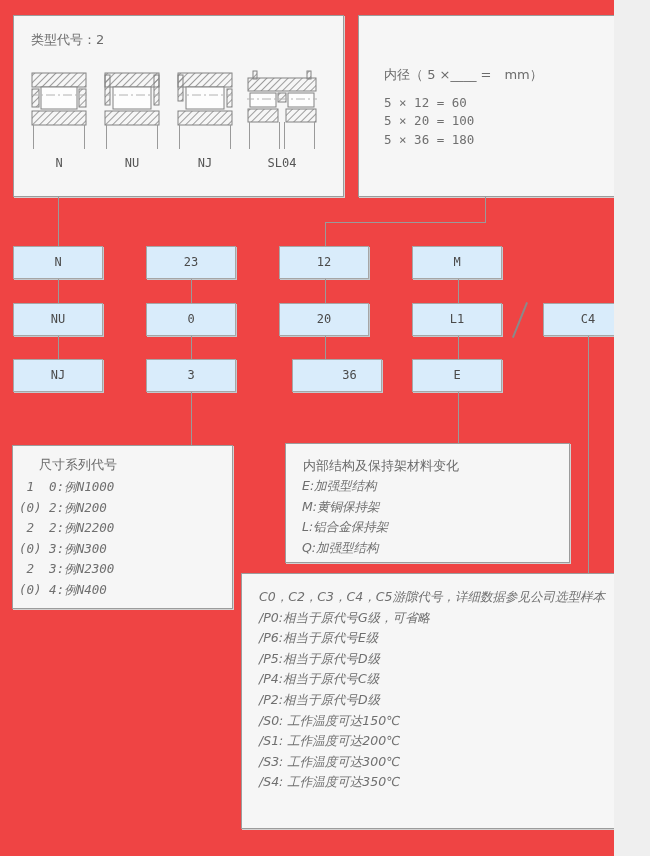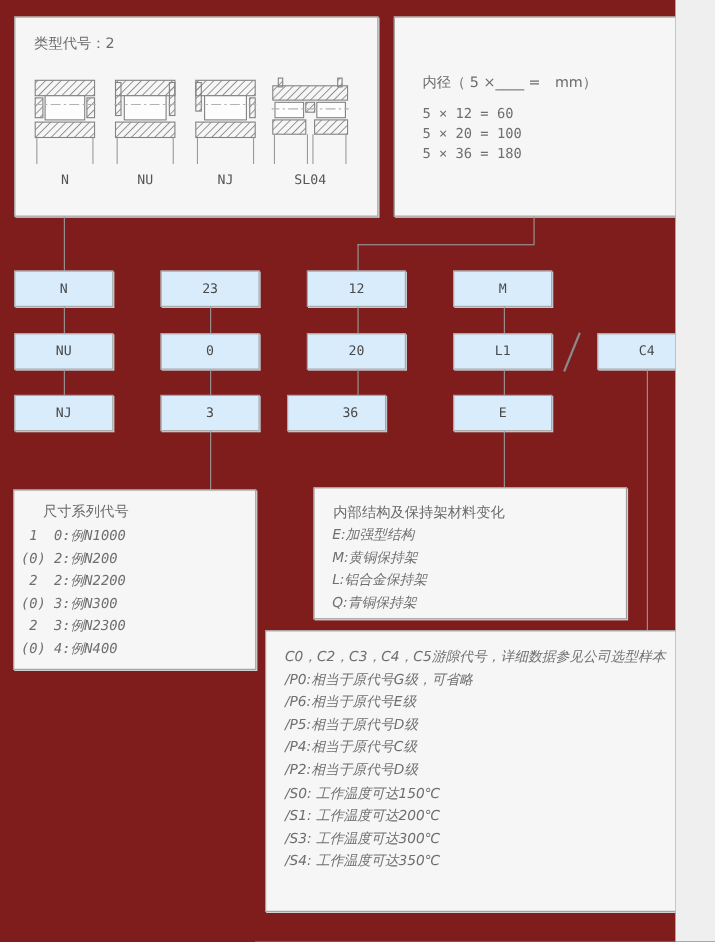--- a/index.html
+++ b/index.html
@@ -1,17 +1,17 @@
 <!DOCTYPE html>
 <html><head>
 <meta charset="utf-8">
 <style>
   html,body{margin:0;padding:0;}
   body{width:650px;height:856px;background:#efefef;font-family:"DejaVu Sans",sans-serif;}
-  .page{position:relative;width:614px;height:856px;background:#7f1d1d;overflow:hidden;}
+  .page{position:relative;width:614px;height:856px;background:#ef4444;overflow:hidden;}
   .panel{position:absolute;background:#f6f6f6;border:1px solid #9c9c9c;box-shadow:1px 1px 0 #d2d2d2;box-sizing:border-box;}
   .panel-title{position:absolute;color:#6b6b6b;font-size:13px;white-space:pre;}
   .mono{font-family:"DejaVu Sans Mono","Liberation Mono",monospace;}
   .rowtext{color:#6f6f6f;font-size:12.5px;line-height:20.6px;white-space:pre;font-style:italic;}
   .bluebox{position:absolute;width:90px;height:33px;background:#d9ecfb;border:1px solid #a6a6a6;box-shadow:1px 1px 0 #c2c9ce;box-sizing:border-box;
            color:#4a4a4a;font-size:12px;text-align:center;line-height:31px;font-family:"DejaVu Sans Mono","Liberation Mono",monospace;}
   .vline{position:absolute;width:1px;background:#9a9a9a;}
   .hline{position:absolute;height:1px;background:#9a9a9a;}
   .bearing{position:absolute;text-align:center;}
   .bearing svg{display:block;margin:0 auto;}
@@ -116,21 +116,21 @@
   <div class="bluebox" style="left:13px;top:246px;">N</div>
   <div class="bluebox" style="left:13px;top:303px;">NU</div>
   <div class="bluebox" style="left:13px;top:359px;">NJ</div>
 
   <div class="bluebox" style="left:146px;top:246px;">23</div>
   <div class="bluebox" style="left:146px;top:303px;">0</div>
   <div class="bluebox" style="left:146px;top:359px;">3</div>
 
   <div class="bluebox" style="left:279px;top:246px;">12</div>
   <div class="bluebox" style="left:279px;top:303px;">20</div>
-  <div class="bluebox" style="left:261px;top:359px;padding-left:25px;">36</div>
+  <div class="bluebox" style="left:292px;top:359px;padding-left:25px;">36</div>
 
   <div class="bluebox" style="left:412px;top:246px;">M</div>
   <div class="bluebox" style="left:412px;top:303px;">L1</div>
   <div class="bluebox" style="left:412px;top:359px;">E</div>
 
   <div class="slash" style="left:519px;top:301px;"></div>
   <div class="bluebox" style="left:543px;top:303px;">C4</div>
 
   <div class="vline" style="left:58px;top:279px;height:24px;"></div>
   <div class="vline" style="left:58px;top:336px;height:23px;"></div>
@@ -156,21 +156,21 @@
       <div class="rowtext mono">(0) 4:例N400</div>
     </div>
   </div>
 
   <div class="panel" style="left:242px;top:443px;width:285px;height:120px;margin-left:43px;">
     <div class="panel-title" style="left:17px;top:13px;">内部结构及保持架材料变化</div>
     <div style="position:absolute;left:16px;top:32px;">
       <div class="rowtext">E:加强型结构</div>
       <div class="rowtext">M:黄铜保持架</div>
       <div class="rowtext">L:铝合金保持架</div>
-      <div class="rowtext">Q:青铜保持架</div>
+      <div class="rowtext">Q:加强型结构</div>
     </div>
   </div>
 
   <div class="panel" style="left:241px;top:573px;width:393px;height:256px;">
     <div style="position:absolute;left:17px;top:13px;">
       <div class="rowtext">C0，C2，C3，C4，C5游隙代号，详细数据参见公司选型样本</div>
       <div class="rowtext">/P0:相当于原代号G级，可省略</div>
       <div class="rowtext">/P6:相当于原代号E级</div>
       <div class="rowtext">/P5:相当于原代号D级</div>
       <div class="rowtext">/P4:相当于原代号C级</div>

